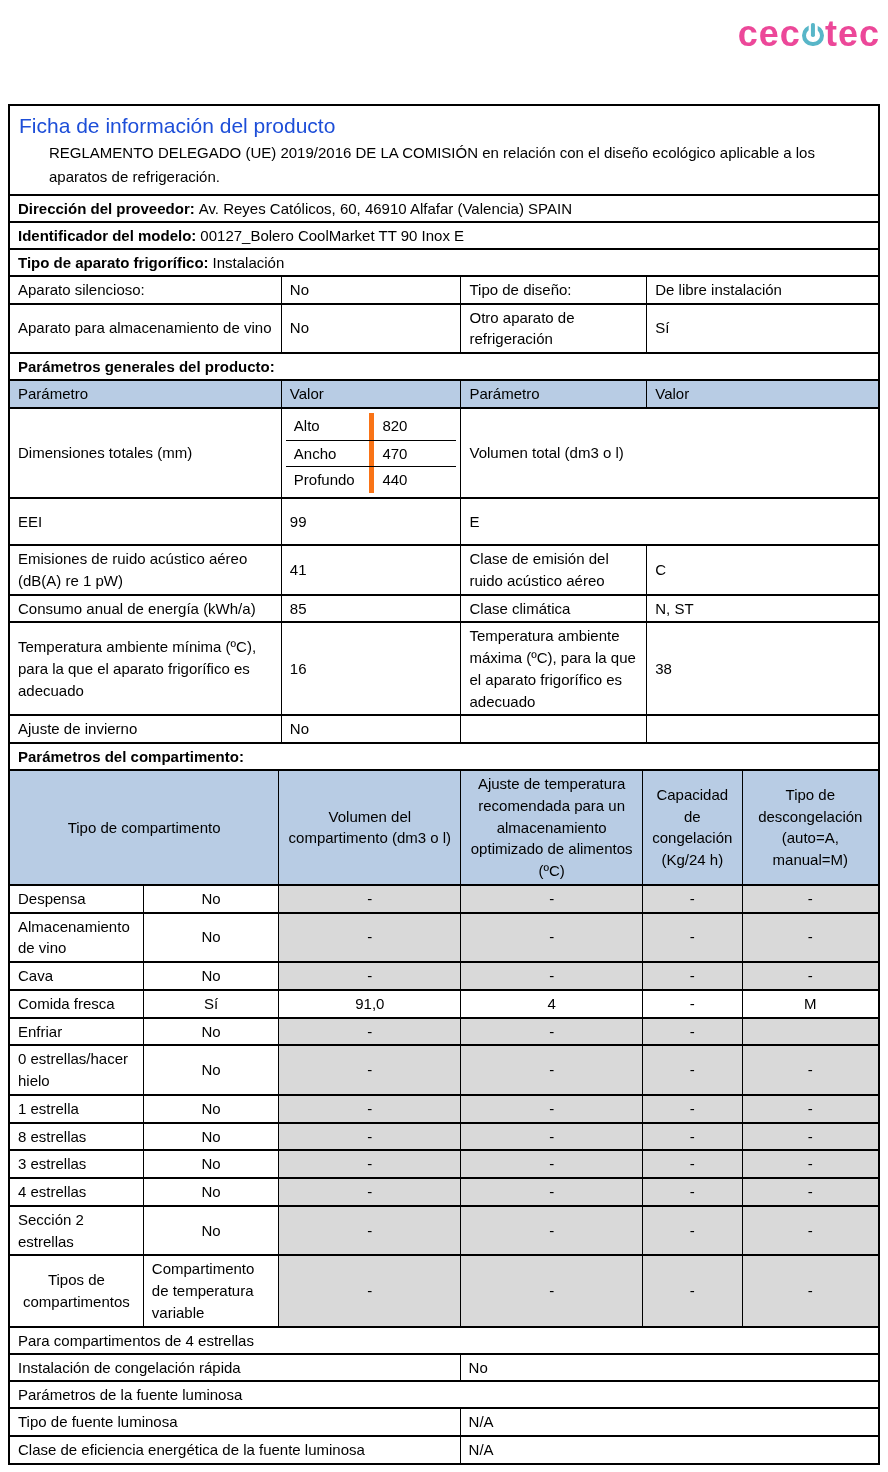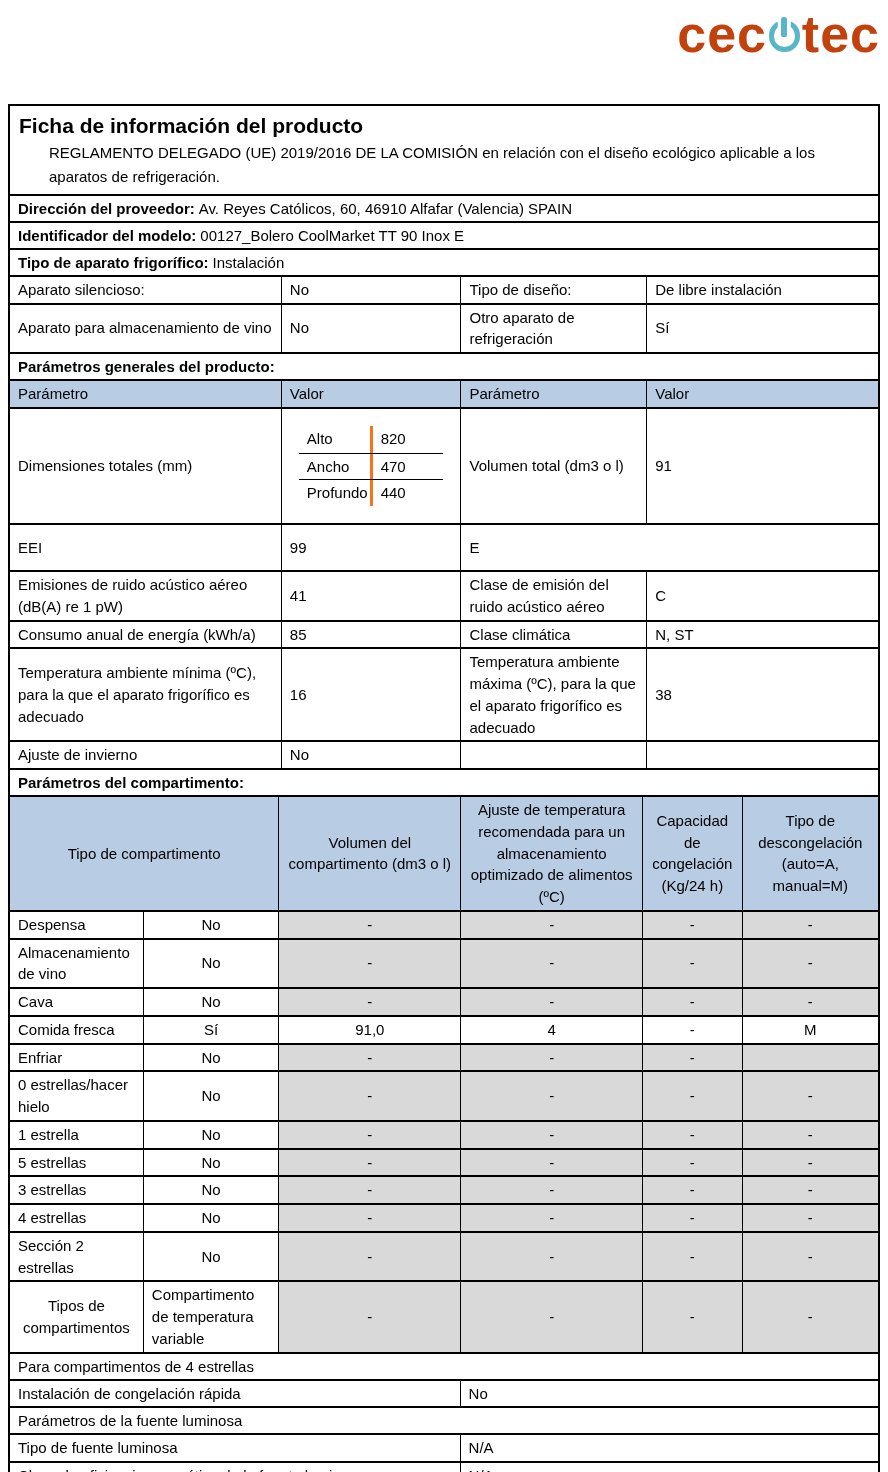--- a/index.html
+++ b/index.html
@@ -8,22 +8,22 @@
     width: 888px; height: 1472px;
     font-family: "Liberation Sans", sans-serif;
     font-size: 15px; color: #000;
     position: relative;
   }
   .page { padding: 0 8px; }
 
   
   .page-header { height: 104px; position: relative; }
   .logo {
-    position: absolute; top: 8px; right: 0;
-    color: #c2410c; font-size: 52px; font-weight: 700;
+    position: absolute; top: 16px; right: 0;
+    color: #ec4899; font-size: 36px; font-weight: 700;
     letter-spacing: 1px; line-height: 1; display: flex; align-items: center;
   }
   .power-o {
     position: relative; display: inline-block;
     width: 0.60em; height: 0.60em;
     border: 0.115em solid #58b6c8; border-radius: 50%;
     margin: 0 0.035em; top: 0.04em;
   }
   .power-o .gap {
     position: absolute; top: -0.14em; left: 50%; transform: translateX(-50%);
@@ -33,21 +33,21 @@
     position: absolute; top: -0.17em; left: 50%; transform: translateX(-50%);
     width: 0.115em; height: 0.40em; background: #58b6c8; border-radius: 0.05em;
   }
 
   
   .doc { border: 2px solid #000; background: #fff; }
   .sect { border-top: 2px solid #000; }
   .doc > :first-child { border-top: none; }
 
   .title-block { padding: 6px 9px 6px 9px; min-height: 80px; }
-  .doc-title { color: #000000; font-weight: 700; font-size: 21px; line-height: 1.3; }
+  .doc-title { color: #1d4ed8; font-weight: 400; font-size: 21px; line-height: 1.3; }
   .doc-subtitle { font-size: 15px; line-height: 1.55; margin-top: 2px; margin-left: 30px; }
 
   .textrow { padding: 2px 8px; line-height: 1.4; min-height: 24px; display: flex; align-items: center; }
   .b { font-weight: 700; }
   .b { margin-right: 4px; }
   .row { display: grid; }
   .g4 { grid-template-columns: 31.2% 20.7% 21.4% 26.7%; }
   .g6 { grid-template-columns: 15.3% 15.6% 21% 20.9% 11.5% 15.7%; }
   .g2 { grid-template-columns: 51.8% 48.2%; }
   .cell {
@@ -57,21 +57,21 @@
   .cell + .cell, .bl { border-left: 1px solid #000; }
   .center { justify-content: center; text-align: center; }
   .blue { background: #b8cce4; }
   .gray { background: #d9d9d9; }
 
   
   .dims-wrap { display: grid; grid-template-rows: 1fr 1fr 1fr; padding: 0; align-items: stretch; }
   .dim-row { display: grid; grid-template-columns: 49% 51%; border-top: 1px solid #000; }
   .dims-wrap > :first-child { border-top: none; }
   .dim-row .cell { border-left: none; }
-  .dim-row .cell + .cell { border-left: 3px solid #f97316; }
+  .dim-row .cell + .cell { border-left: 5px solid #f97316; }
 
   .span2 { grid-column: span 2; }
 </style>
 </head>
 <body>
 
 <div class="page">
 
   <div class="page-header">
     <div class="logo">
@@ -120,36 +120,35 @@
 
     <div class="sect row g4 blue" style="min-height:23px">
       <div class="cell">Parámetro</div>
       <div class="cell">Valor</div>
       <div class="cell">Parámetro</div>
       <div class="cell">Valor</div>
     </div>
 
     <div class="sect row g4" style="min-height:72px">
       <div class="cell">Dimensiones totales (mm)</div>
-      <div class="cell dims-wrap bl" style="padding:17px">
+      <div class="cell dims-wrap bl" style="padding:4px">
         <div class="dim-row">
           <div class="cell">Alto</div>
           <div class="cell">820</div>
         </div>
         <div class="dim-row">
           <div class="cell">Ancho</div>
           <div class="cell">470</div>
         </div>
         <div class="dim-row">
           <div class="cell">Profundo</div>
           <div class="cell">440</div>
         </div>
       </div>
       <div class="cell">Volumen total (dm3 o l)</div>
-      <div class="cell">91</div>
     </div>
 
     <div class="sect row g4" style="min-height:47px">
       <div class="cell">EEI</div>
       <div class="cell">99</div>
       <div class="cell">E</div>
     </div>
     <div class="sect row g4" style="min-height:48px">
       <div class="cell">Emisiones de ruido acústico aéreo (dB(A) re 1 pW)</div>
       <div class="cell">41</div>
@@ -237,21 +236,21 @@
     </div>
     <div class="sect row g6" style="min-height:24px">
       <div class="cell">1 estrella</div>
       <div class="cell center">No</div>
       <div class="cell center gray">-</div>
       <div class="cell center gray">-</div>
       <div class="cell center gray">-</div>
       <div class="cell center gray">-</div>
     </div>
     <div class="sect row g6" style="min-height:24px">
-      <div class="cell">5 estrellas</div>
+      <div class="cell">8 estrellas</div>
       <div class="cell center">No</div>
       <div class="cell center gray">-</div>
       <div class="cell center gray">-</div>
       <div class="cell center gray">-</div>
       <div class="cell center gray">-</div>
     </div>
     <div class="sect row g6" style="min-height:24px">
       <div class="cell">3 estrellas</div>
       <div class="cell center">No</div>
       <div class="cell center gray">-</div>

